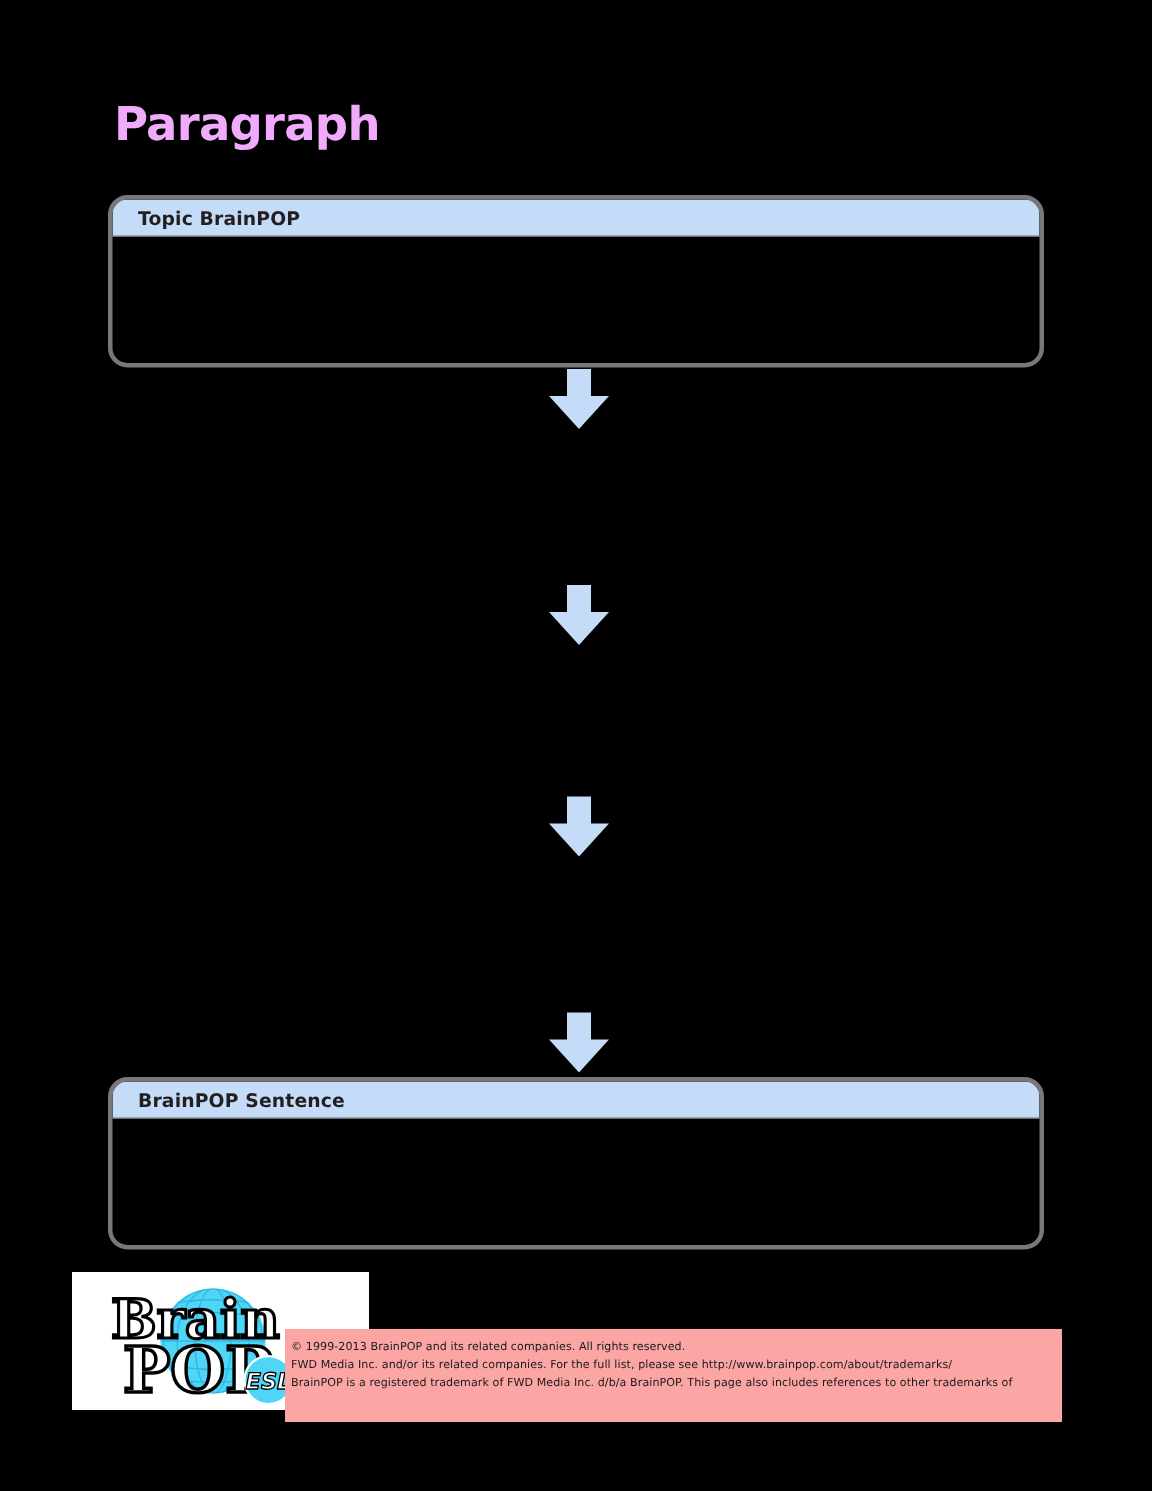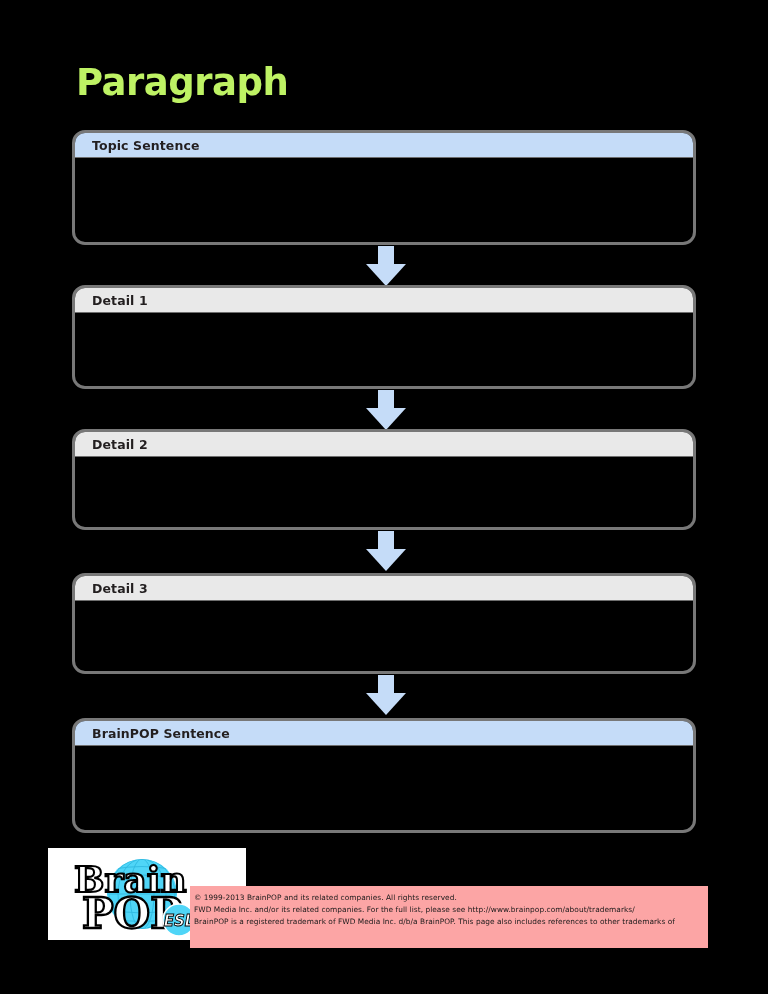--- a/index.html
+++ b/index.html
@@ -23,24 +23,24 @@
     height: 994px;
     background: #000000;
   }
 
   
   .page-title {
     position: absolute;
     left: 76px;
     top: 63px;
     font-family: "DejaVu Sans", "Liberation Sans", sans-serif;
-    font-size: 37px;
+    font-size: 31px;
     font-weight: bold;
     letter-spacing: -0.5px;
-    color: #bef264;
+    color: #f0abfc;
     line-height: 40px;
     white-space: nowrap;
   }
 
   
   .organizer-box {
     position: absolute;
     left: 72px;
     width: 624px;
     box-sizing: border-box;
@@ -147,60 +147,42 @@
 </style>
 </head>
 <body>
 
 <div id="page">
 
   <div class="page-title">Paragraph</div>
 
   <div class="organizer-box" style="top:130px; height:115px;">
     <div class="box-header blue">
-      <span class="box-header-label">Topic Sentence</span>
+      <span class="box-header-label">Topic BrainPOP</span>
     </div>
     <div class="box-body" style="height:85px;"></div>
   </div>
 
   <div class="flow-arrow" style="top:246px;">
     <div class="arrow-shaft"></div>
     <div class="arrow-head"></div>
   </div>
 
-  <div class="organizer-box" style="top:285px; height:104px;">
-    <div class="box-header gray">
-      <span class="box-header-label">Detail 1</span>
-    </div>
-    <div class="box-body" style="height:74px;"></div>
-  </div>
 
   <div class="flow-arrow" style="top:390px;">
     <div class="arrow-shaft"></div>
     <div class="arrow-head"></div>
   </div>
 
-  <div class="organizer-box" style="top:429px; height:101px;">
-    <div class="box-header gray">
-      <span class="box-header-label">Detail 2</span>
-    </div>
-    <div class="box-body" style="height:71px;"></div>
-  </div>
 
   <div class="flow-arrow" style="top:531px;">
     <div class="arrow-shaft"></div>
     <div class="arrow-head"></div>
   </div>
 
-  <div class="organizer-box" style="top:573px; height:101px;">
-    <div class="box-header gray">
-      <span class="box-header-label">Detail 3</span>
-    </div>
-    <div class="box-body" style="height:71px;"></div>
-  </div>
 
   <div class="flow-arrow" style="top:675px;">
     <div class="arrow-shaft"></div>
     <div class="arrow-head"></div>
   </div>
 
   <div class="organizer-box" style="top:718px; height:115px;">
     <div class="box-header blue">
       <span class="box-header-label">BrainPOP Sentence</span>
     </div>

